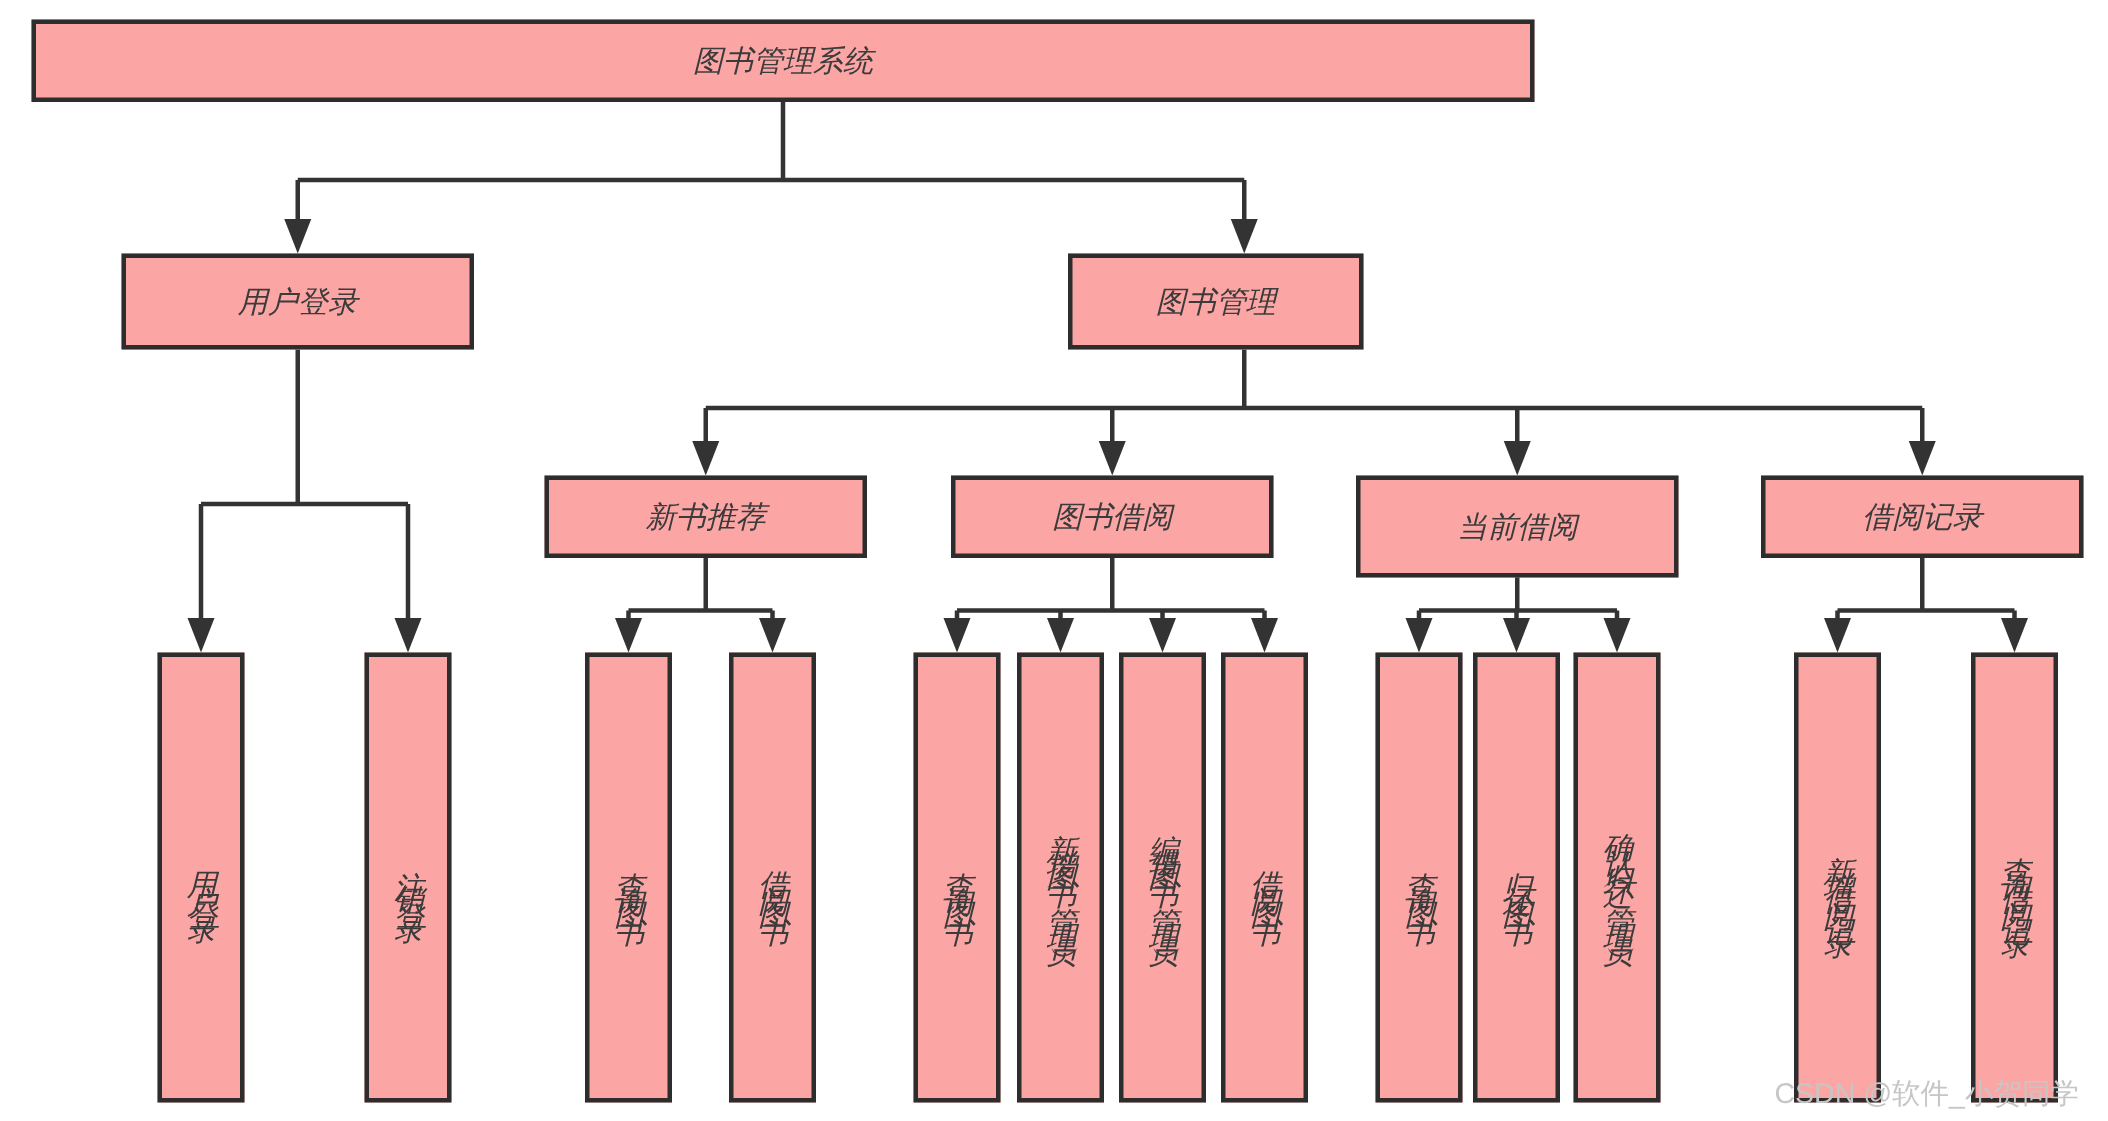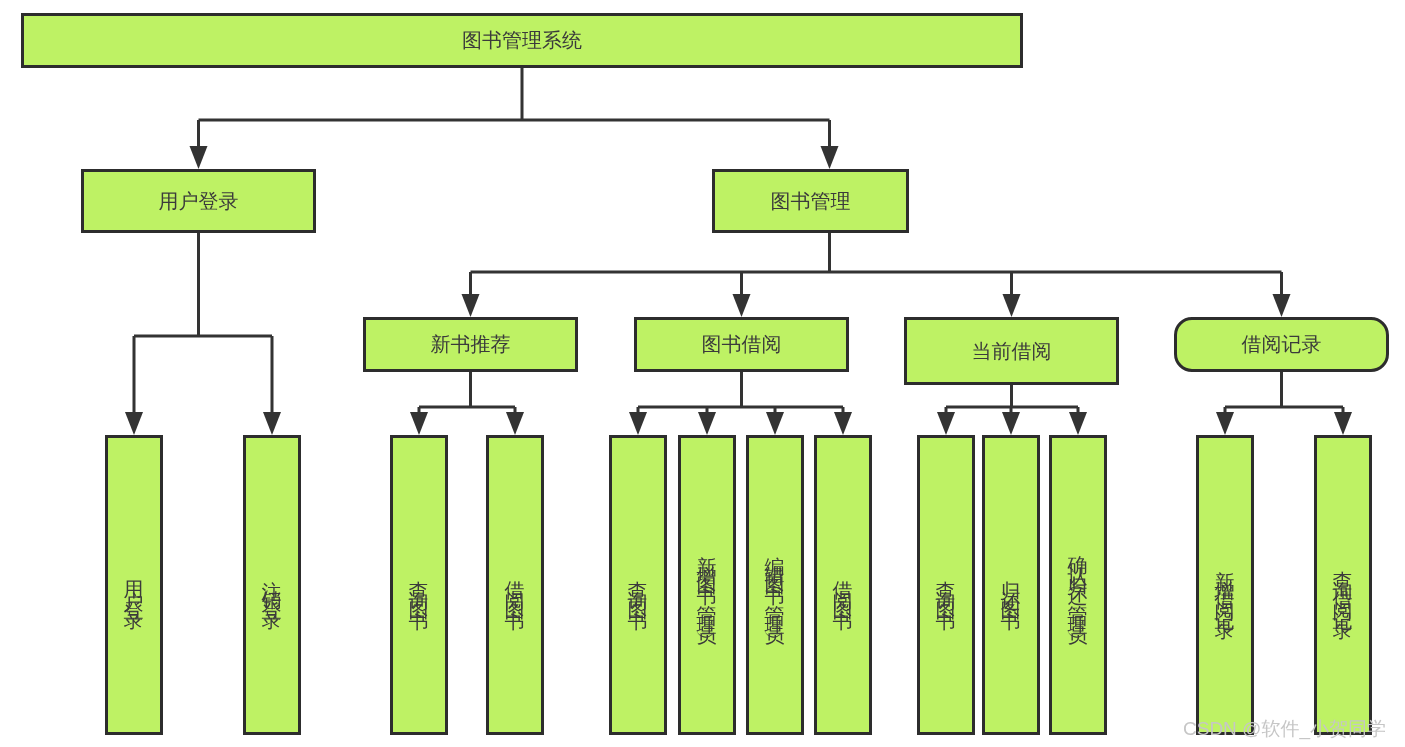--- a/index.html
+++ b/index.html
@@ -15,25 +15,26 @@
     position:relative;
     width:1405px;height:747px;
     background:var(--background);
     overflow:hidden;
   }
   #connectors{position:absolute;left:0;top:0;pointer-events:none;}
   .node{
     position:absolute;
     box-sizing:border-box;
     border:3px solid var(--box_border);
-    background:#bef264;
+    background:#fca5a5;
     display:flex;align-items:center;justify-content:center;
     color:var(--text);
     font-size:20px;
     text-align:center;
+    font-style:italic;
   }
   .leaf .vtext{
     writing-mode:vertical-rl;
     text-orientation:mixed;
     letter-spacing:10px;
     line-height:1;
     font-size:20px;
     color:var(--text);
   }
   .watermark{
@@ -106,21 +107,21 @@
 
   <div class="node" style="left:363px;top:317px;width:215px;height:55px;">
     <span>新书推荐</span>
   </div>
   <div class="node" style="left:634px;top:317px;width:215px;height:55px;">
     <span>图书借阅</span>
   </div>
   <div class="node" style="left:904px;top:317px;width:215px;height:68px;">
     <span>当前借阅</span>
   </div>
-  <div class="node" style="left:1174px;top:317px;width:215px;height:55px;border-radius:18px;">
+  <div class="node" style="left:1174px;top:317px;width:215px;height:55px;">
     <span>借阅记录</span>
   </div>
 
   <div class="node leaf" style="left:105px;top:435px;width:58px;height:300px;">
     <span class="vtext">用户登录</span>
   </div>
   <div class="node leaf" style="left:243px;top:435px;width:58px;height:300px;">
     <span class="vtext">注销登录</span>
   </div>
   <div class="node leaf" style="left:390px;top:435px;width:58px;height:300px;">

